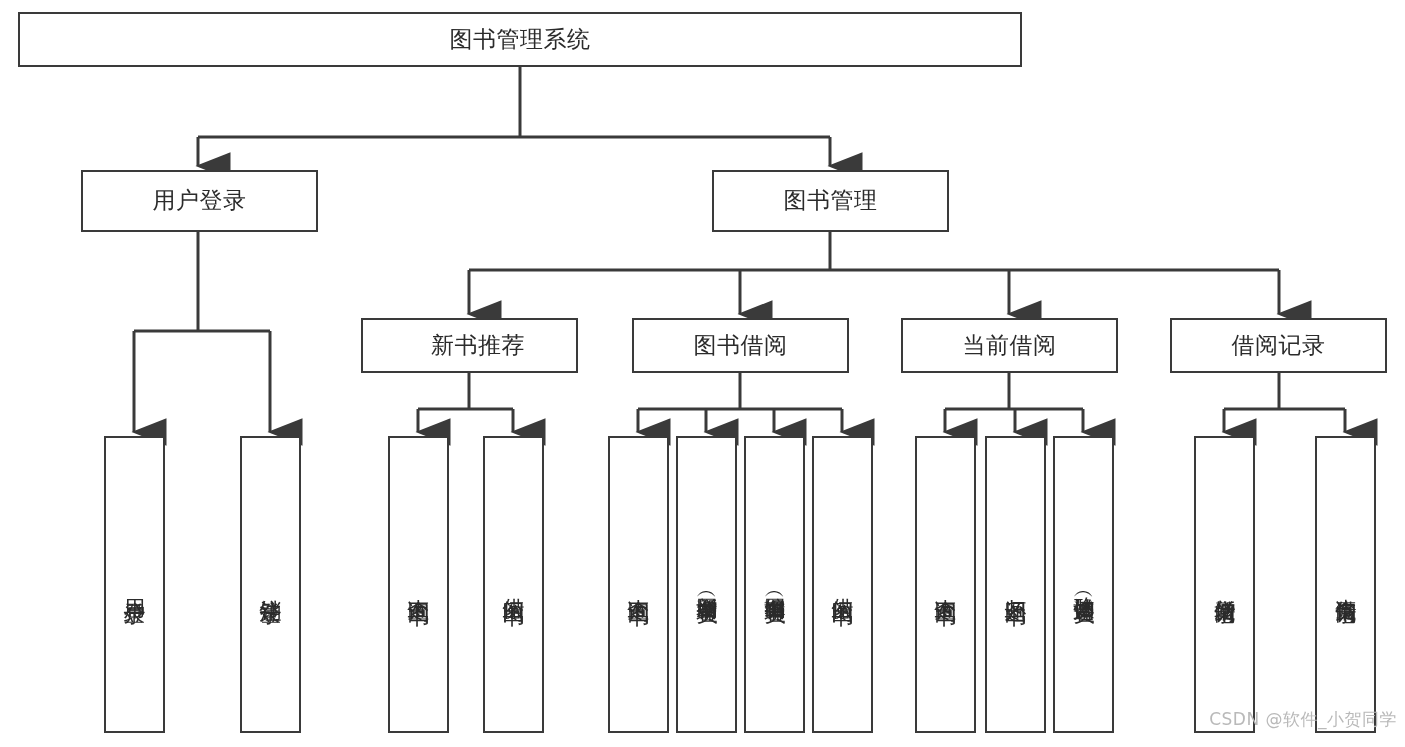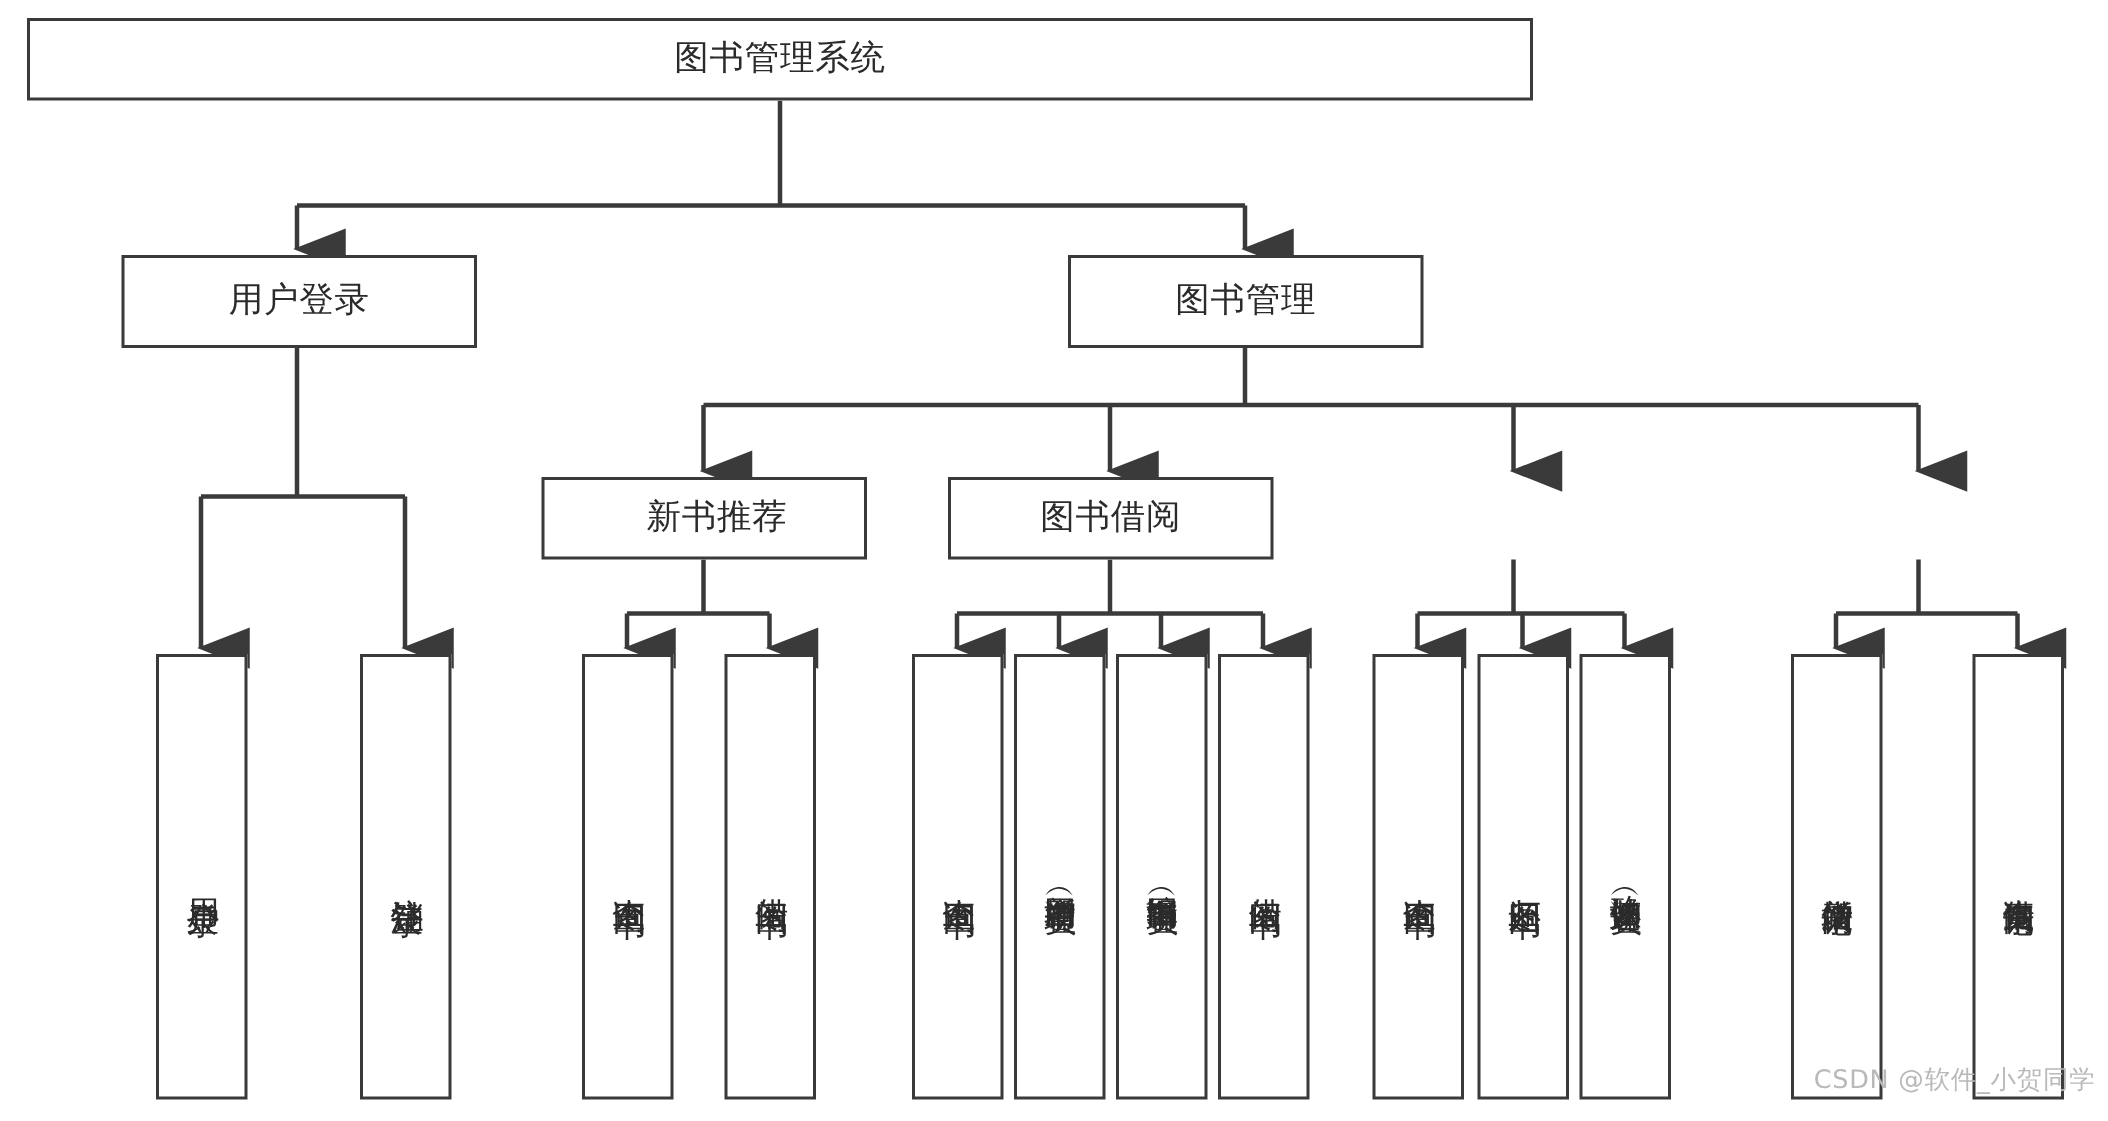--- a/index.html
+++ b/index.html
@@ -147,20 +147,26 @@
   <div class="node-box node-h" style="left: 712px; top: 170px; width: 237px; height: 62px;">
     <span class="node-label">图书管理</span>
   </div>
 
   <div class="node-box node-h" style="left: 361px; top: 318px; width: 217px; height: 55px; padding-left: 17px;">
     <span class="node-label">新书推荐</span>
   </div>
   <div class="node-box node-h" style="left: 632px; top: 318px; width: 217px; height: 55px;">
     <span class="node-label">图书借阅</span>
   </div>
+  <div class="node-box node-h" style="left: 901px; top: 318px; width: 217px; height: 55px;">
+    <span class="node-label">当前借阅</span>
+  </div>
+  <div class="node-box node-h" style="left: 1170px; top: 318px; width: 217px; height: 55px;">
+    <span class="node-label">借阅记录</span>
+  </div>
 
   <div class="node-box node-v" style="left: 104px; top: 436px; width: 61px; height: 297px;">
     <span class="node-label">用户登录</span>
   </div>
   <div class="node-box node-v" style="left: 240px; top: 436px; width: 61px; height: 297px;">
     <span class="node-label">注销登录</span>
   </div>
   <div class="node-box node-v" style="left: 388px; top: 436px; width: 61px; height: 297px;">
     <span class="node-label">查询图书</span>
   </div>

